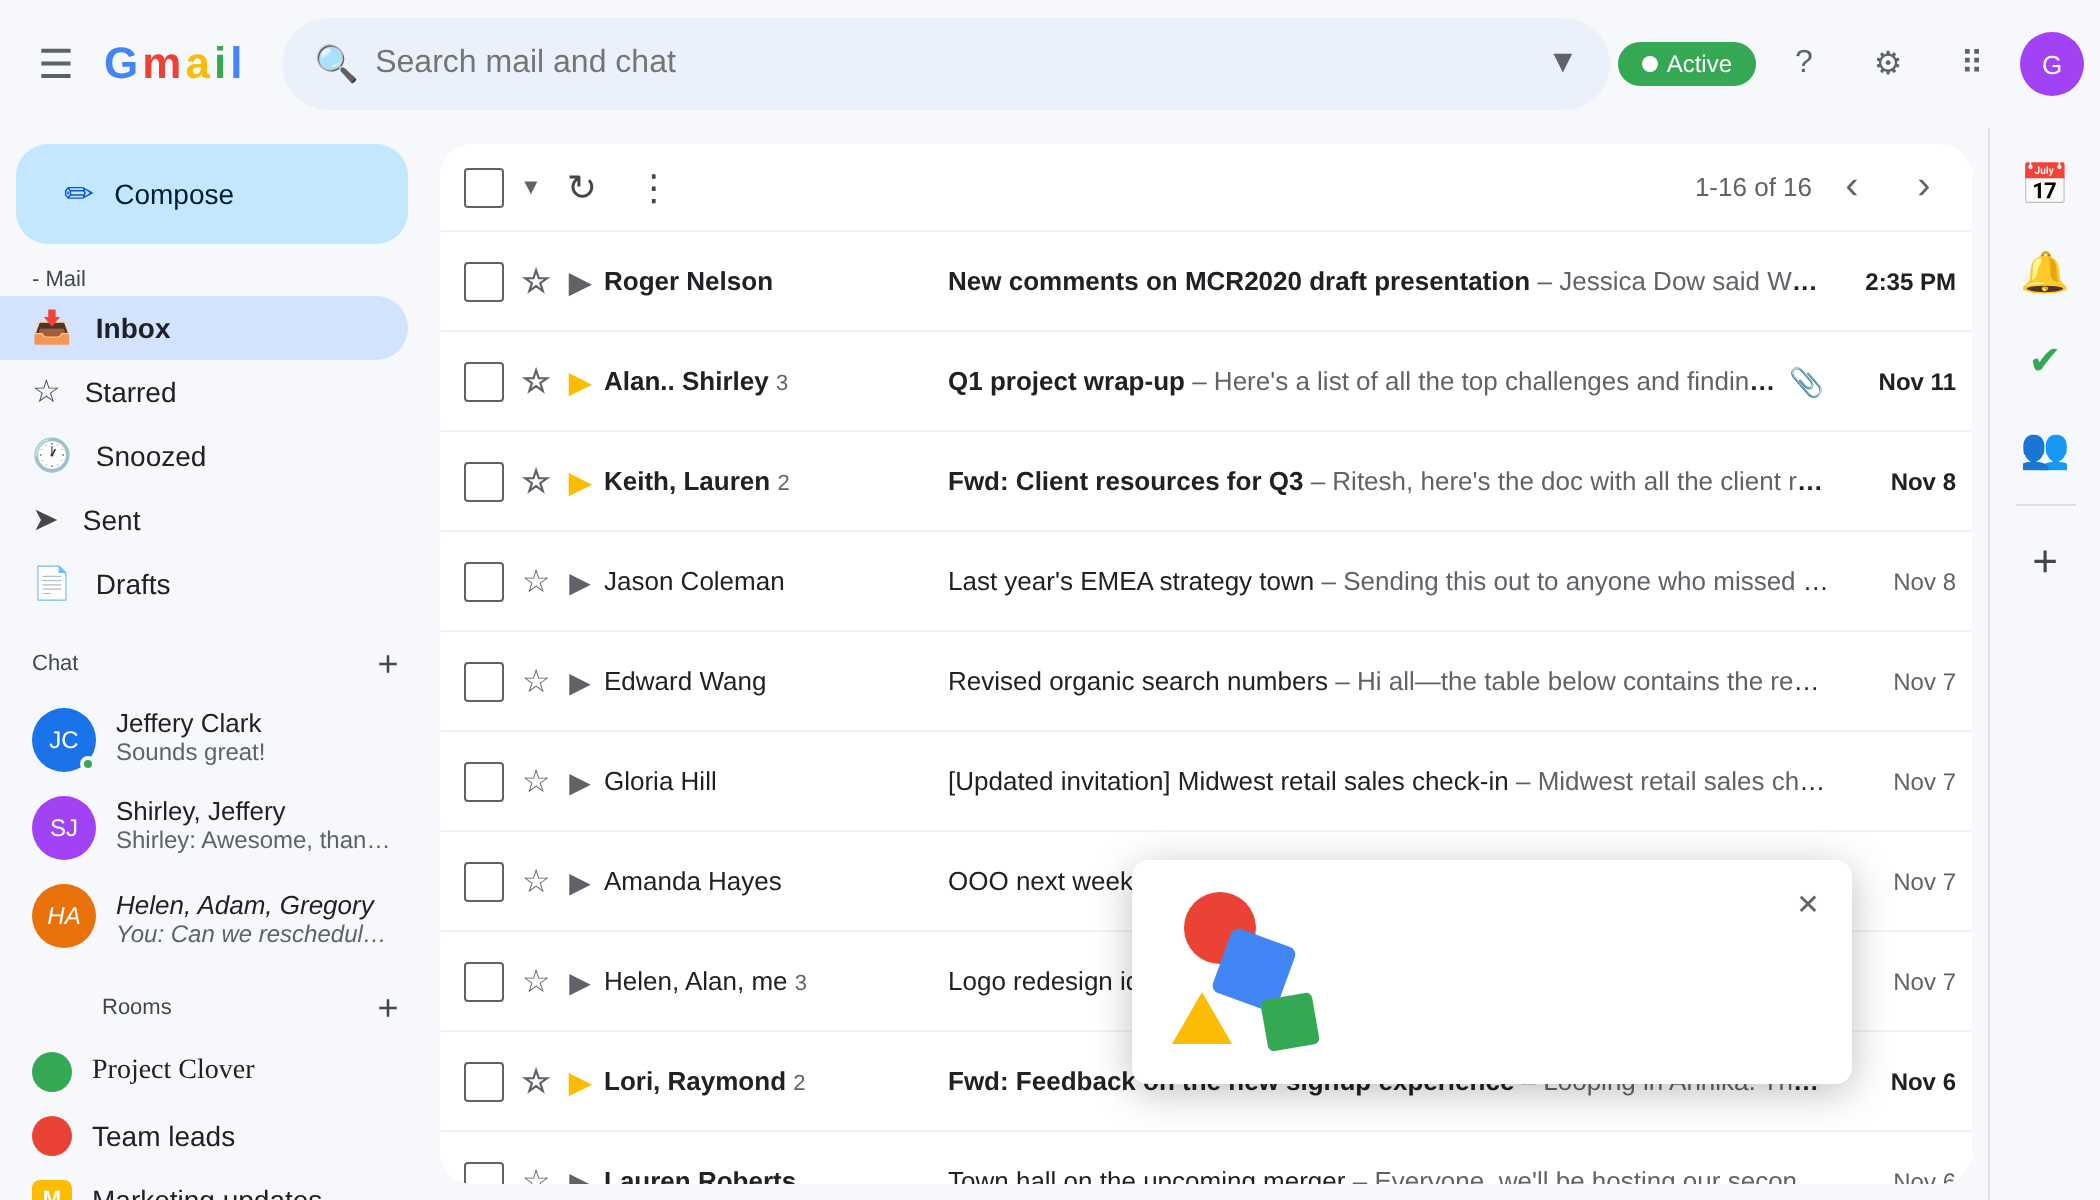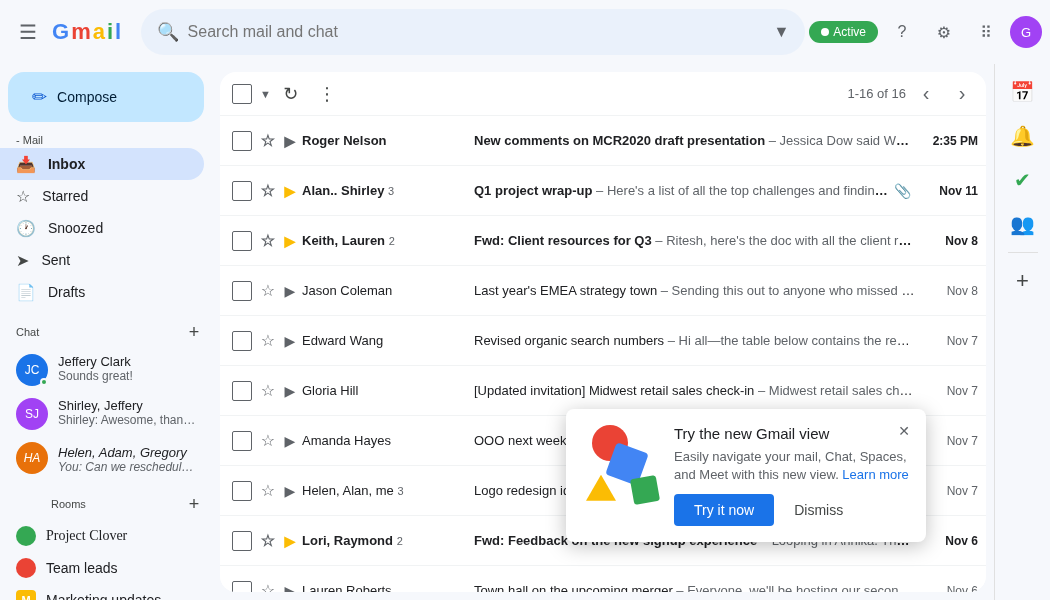--- a/index.html
+++ b/index.html
@@ -239,46 +239,36 @@
       <span style="color:#202124;font-weight:700;">Fwd: Feedback on the new signup experience</span>
       <span style="color:#5f6368;font-weight:400;"> – Looping in Annika. The feedback we've...</span>
     </div>
 
     <div style="width:60px;text-align:right;font-size:12px;color:#202124;flex-shrink:0;font-weight:700;">Nov 6</div>
   </div>
         <div style="display: flex; align-items: center; padding: 0px 8px; height: 50px; border-bottom: 1px solid rgb(241, 243, 244); cursor: pointer; gap: 2px; background: white;">
     <div style="width:20px;height:20px;border:1.5px solid #5f6368;border-radius:2px;margin:0 4px;cursor:pointer;flex-shrink:0;"></div>
     <div style="width:20px;height:20px;display:flex;align-items:center;justify-content:center;cursor:pointer;color:#5f6368;font-size:16px;flex-shrink:0;">☆</div>
     <div style="width:20px;height:20px;display:flex;align-items:center;justify-content:center;color:#5f6368;font-size:14px;cursor:pointer;flex-shrink:0;">▶</div>
-    <div style="width:170px;flex-shrink:0;font-size:13px;white-space:nowrap;overflow:hidden;text-overflow:ellipsis;padding-right:8px;font-weight:400;">Lauren Roberts</div>
+    <div style="width:170px;flex-shrink:0;font-size:13px;white-space:nowrap;overflow:hidden;text-overflow:ellipsis;padding-right:8px;font-weight:700;">Lauren Roberts</div>
     <div style="flex:1;font-size:13px;white-space:nowrap;overflow:hidden;text-overflow:ellipsis;">
       <span style="color:#202124;font-weight:400;">Town hall on the upcoming merger</span>
       <span style="color:#5f6368;font-weight:400;"> – Everyone, we'll be hosting our second town hall to ...</span>
     </div>
 
     <div style="width:60px;text-align:right;font-size:12px;color:#5f6368;flex-shrink:0;font-weight:400;">Nov 6</div>
   </div>
       </div>
 
     <div style="position:absolute;bottom:50px;right:60px;width:360px;background:white;border-radius:8px;box-shadow:0 4px 20px rgba(0,0,0,0.25);padding:16px;display:flex;gap:12px;z-index:100;">
       <div style="width:80px;height:80px;flex-shrink:0;position:relative;">
         <div style="width:36px;height:36px;background:#ea4335;border-radius:50%;position:absolute;top:0;left:10px;"></div>
         <div style="width:34px;height:34px;background:#4285f4;border-radius:4px;position:absolute;top:22px;left:28px;transform:rotate(20deg);"></div>
         <div style="width:30px;height:26px;background:#fbbc04;clip-path:polygon(50% 0%, 0% 100%, 100% 100%);position:absolute;bottom:4px;left:4px;"></div>
         <div style="width:26px;height:26px;background:#34a853;border-radius:3px;position:absolute;bottom:2px;right:4px;transform:rotate(-10deg);"></div>
-      </div>
-      <div style="flex:1;">
-        <div style="font-size:15px;font-weight:500;color:#202124;margin-bottom:6px;">Try the new Gmail view</div>
-        <div style="font-size:13px;color:#5f6368;margin-bottom:10px;line-height:1.4;">
-          Easily navigate your mail, Chat, Spaces, and Meet with this new view. <a style="color:#1a73e8;cursor:pointer;">Learn more</a>
-        </div>
-        <div style="display:flex;gap:8px;">
-          <button style="background:#1a73e8;color:white;border:none;border-radius:4px;padding:8px 20px;font-size:14px;cursor:pointer;font-weight:500;">Try it now</button>
-          <button style="background:transparent;color:#444746;border:none;border-radius:4px;padding:8px 12px;font-size:14px;cursor:pointer;">Dismiss</button>
-        </div>
       </div>
       <div style="position:absolute;top:8px;right:8px;width:28px;height:28px;border-radius:50%;display:flex;align-items:center;justify-content:center;cursor:pointer;color:#5f6368;font-size:14px;">✕</div>
     </div>
   </div>
 
   <div style="width:56px;flex-shrink:0;background:#f6f8fc;border-left:1px solid #e0e0e0;display:flex;flex-direction:column;align-items:center;padding-top:8px;gap:4px;">
     <div style="width:40px;height:40px;border-radius:50%;display:flex;align-items:center;justify-content:center;cursor:pointer;font-size:20px;color:#444746;">📅</div>
     <div style="width:40px;height:40px;border-radius:50%;display:flex;align-items:center;justify-content:center;cursor:pointer;font-size:20px;color:#fbbc04;">🔔</div>
     <div style="width:40px;height:40px;border-radius:50%;display:flex;align-items:center;justify-content:center;cursor:pointer;font-size:20px;color:#34a853;">✔</div>
     <div style="width:40px;height:40px;border-radius:50%;display:flex;align-items:center;justify-content:center;cursor:pointer;font-size:20px;color:#4285f4;">👥</div>

